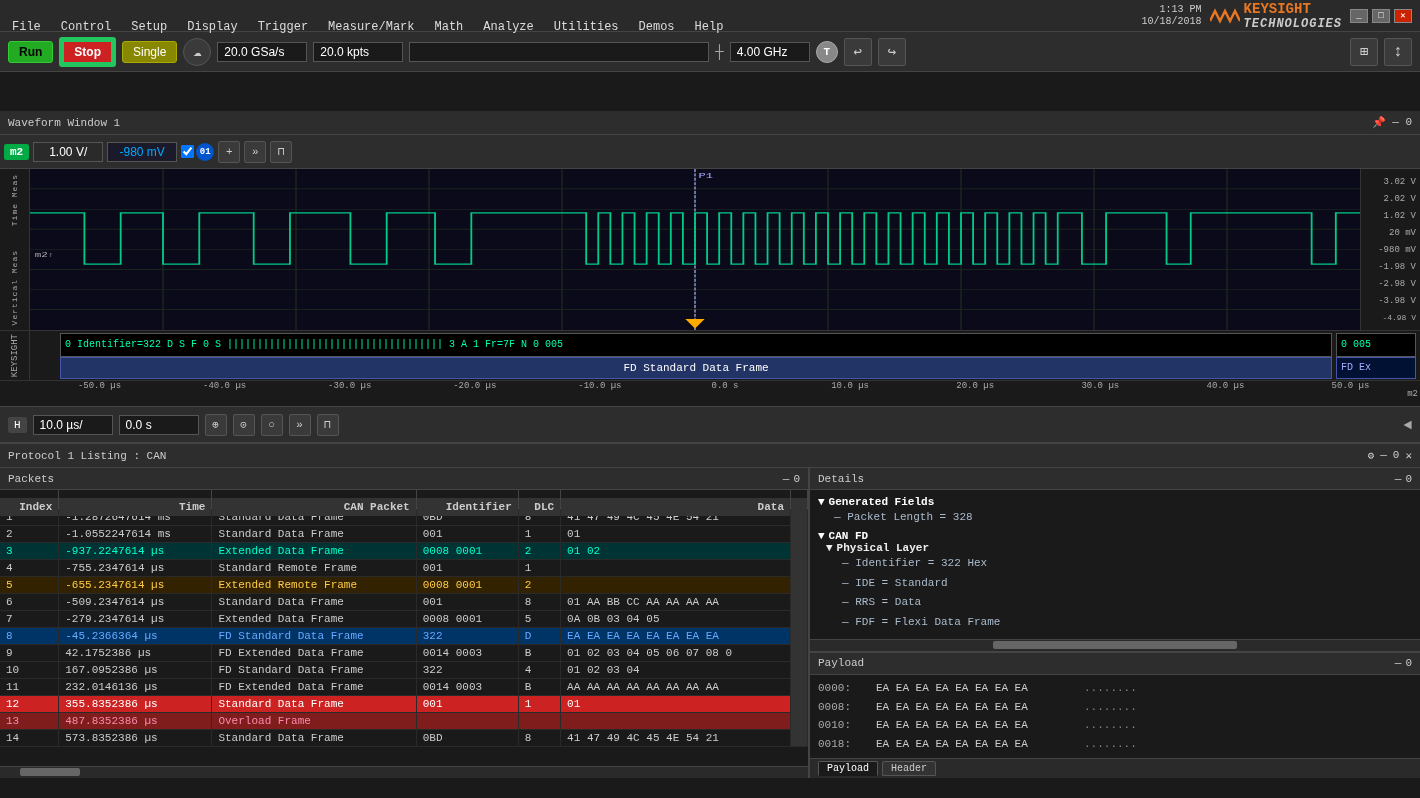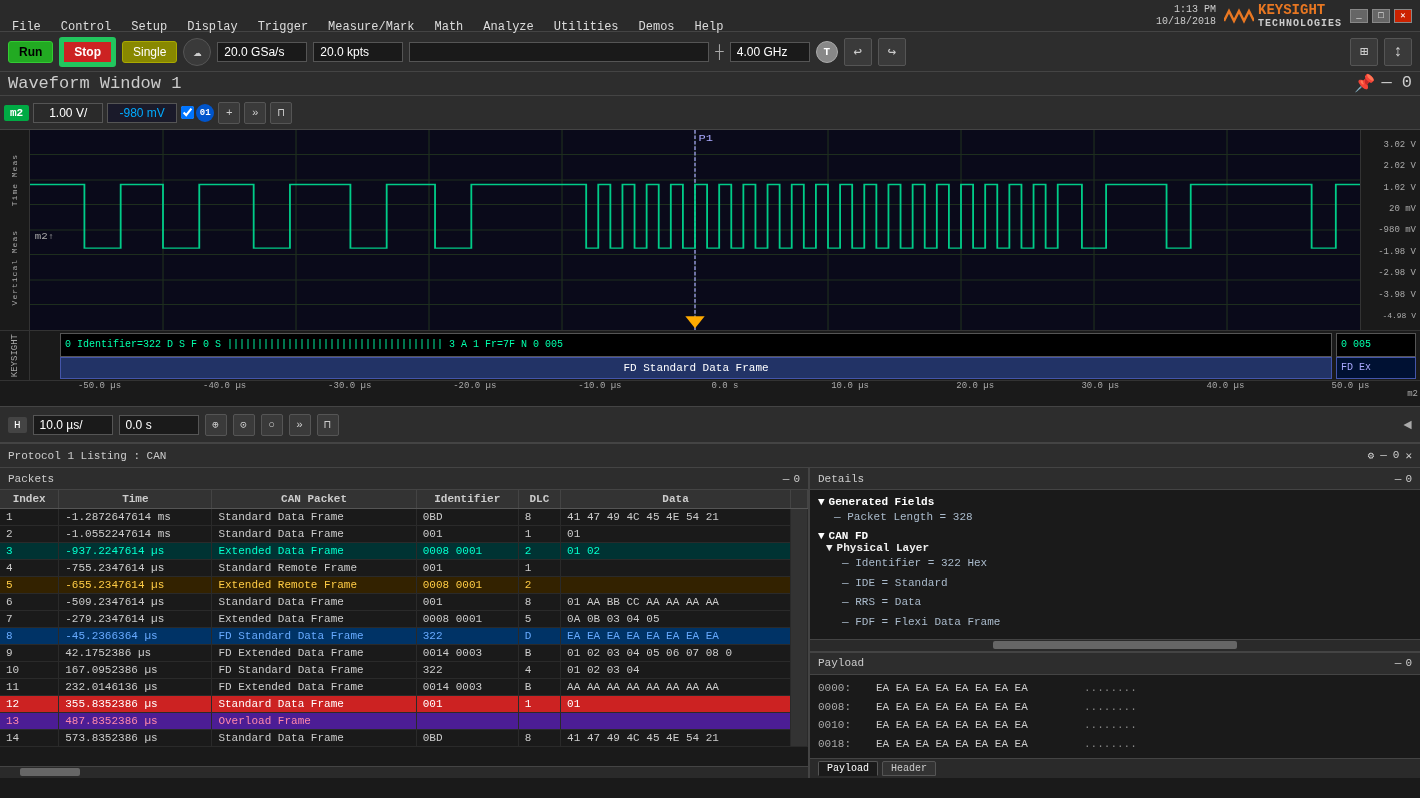--- a/index.html
+++ b/index.html
@@ -164,24 +164,25 @@
       height: 370px;
       display: flex;
       flex-direction: column;
     }
     #waveform-header {
       background: #2d2d2d;
       height: 24px;
       display: flex;
       align-items: center;
       padding: 0 8px;
-      font-size: 17px;
+      font-size: 11px;
       color: #ccc;
       border-bottom: 1px solid #444;
       justify-content: space-between;
+      margin-top: 39px;
     }
     #waveform-controls {
       background: #2d2d2d;
       height: 34px;
       display: flex;
       align-items: center;
       padding: 0 4px;
       gap: 4px;
       border-bottom: 1px solid #444;
     }
@@ -456,41 +457,41 @@
     }
     table {
       width: 100%;
       border-collapse: collapse;
       font-size: 11px;
     }
     th {
       background: #333;
       color: #ccc;
       padding: 3px 6px;
-      text-align: center;
+      text-align: right;
       border-bottom: 1px solid #555;
       border-right: 1px solid #444;
       position: sticky;
-      top: 0;
+      top: 8px;
       z-index: 1;
       white-space: nowrap;
     }
     td {
       padding: 2px 6px;
       border-bottom: 1px solid #2a2a2a;
       border-right: 1px solid #2a2a2a;
       white-space: nowrap;
       overflow: hidden;
     }
     tr.row-default td { background: #1a1a1a; color: #ccc; }
     tr.row-cyan td { background: #003333; color: #00ffcc; }
     tr.row-yellow td { background: #332200; color: #ffcc44; }
     tr.row-blue-selected td { background: #003366; color: #66aaff; }
     tr.row-highlight td { background: #cc2222; color: #ffffff; }
-    tr.row-pink td { background: #4c1d95; color: #ff88aa; }
+    tr.row-pink td { background: #7f1d1d; color: #ff88aa; }
 
     
     #packets-scrollbar {
       height: 12px;
       background: #2a2a2a;
       border-top: 1px solid #444;
       display: flex;
       align-items: center;
     }
     .scroll-thumb {
@@ -645,21 +646,21 @@
   <div class="right-info">
     <span style="font-size:10px; text-align:right; white-space:pre; line-height:1.2;">1:13 PM
 10/18/2018</span>
     <div class="keysight-logo">
 
       <svg width="30" height="20" viewBox="0 0 30 20">
         <polyline points="0,15 5,5 10,15 15,5 20,15 25,5 30,15" stroke="#e87722" stroke-width="2.5" fill="none"></polyline>
       </svg>
       <div>
         <div style="font-size:14px; font-weight:bold; color:#e87722;">KEYSIGHT</div>
-        <div style="font-size:10px; color:#ccc; letter-spacing:1px;">TECHNOLOGIES</div>
+        <div style="font-size:12px; color:#ccc; letter-spacing:1px;font-style:italic;">TECHNOLOGIES</div>
       </div>
     </div>
     <div class="win-controls">
       <div class="win-btn">_</div>
       <div class="win-btn">□</div>
       <div class="win-btn close">✕</div>
     </div>
   </div>
 </div>
 

